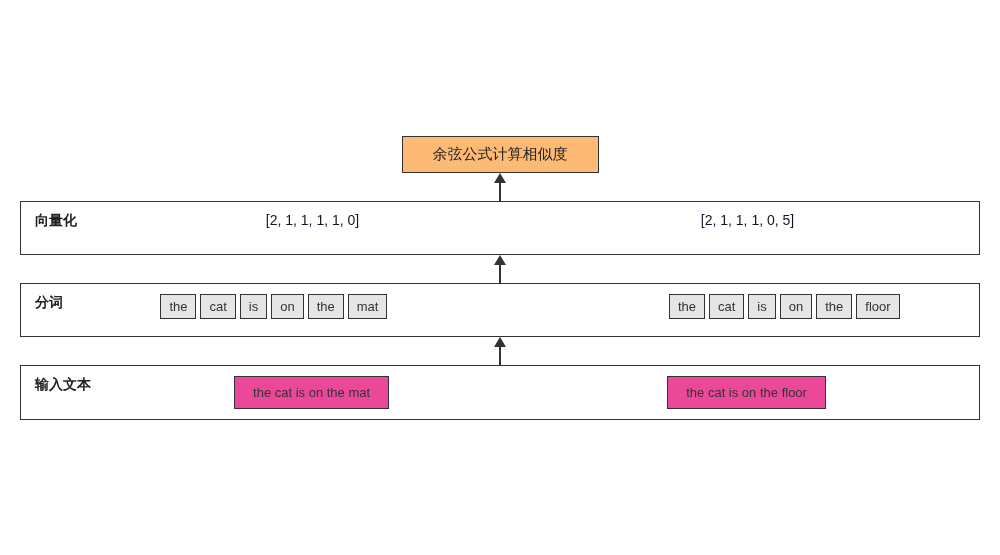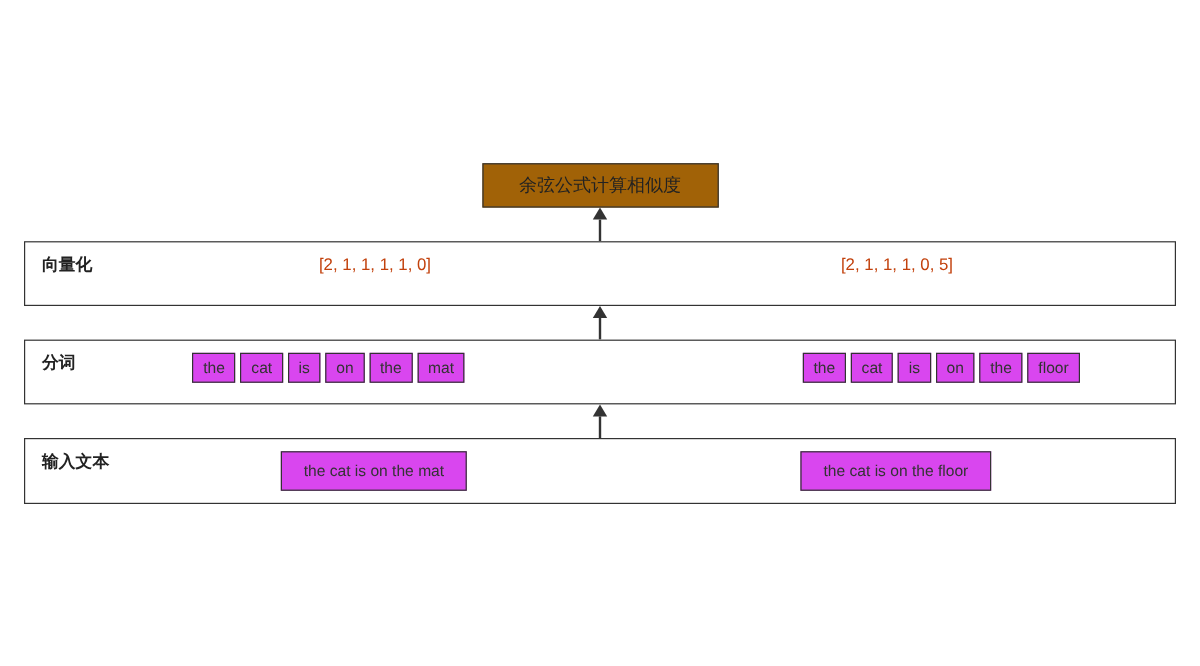--- a/index.html
+++ b/index.html
@@ -20,21 +20,21 @@
       align-items: center;
       gap: 0;
     }
 
     
     .top-box {
       border: 1.5px solid #333;
       padding: 8px 30px;
       font-size: 15px;
       color: #222;
-      background: #a16207;
+      background: #fdba74;
       white-space: nowrap;
     }
 
     
     .arrow-up {
       display: flex;
       flex-direction: column;
       align-items: center;
       height: 28px;
       justify-content: flex-end;
@@ -72,44 +72,44 @@
     .row-content {
       flex: 1;
       display: flex;
       align-items: center;
       justify-content: space-around;
       font-size: 14px;
       color: #333;
     }
     .vec-value {
       font-size: 14px;
-      color: #c2410c;
+      color: #0f172a;
     }
 
     
     .tokens {
       display: flex;
       align-items: center;
       gap: 4px;
       flex-wrap: nowrap;
     }
     .token-box {
       border: 1.5px solid #333;
       padding: 4px 8px;
       font-size: 13px;
-      background: #d946ef;
+      background: #e5e5e5;
       white-space: nowrap;
     }
 
     
     .text-input-box {
       border: 1.5px solid #333;
       padding: 8px 18px;
       font-size: 13px;
-      background: #d946ef;
+      background: #ec4899;
       white-space: nowrap;
     }
 
     
     .vocab-box {
       border: 1.5px solid #333;
       padding: 8px 20px;
       font-size: 13px;
       background: #fff;
       white-space: nowrap;

